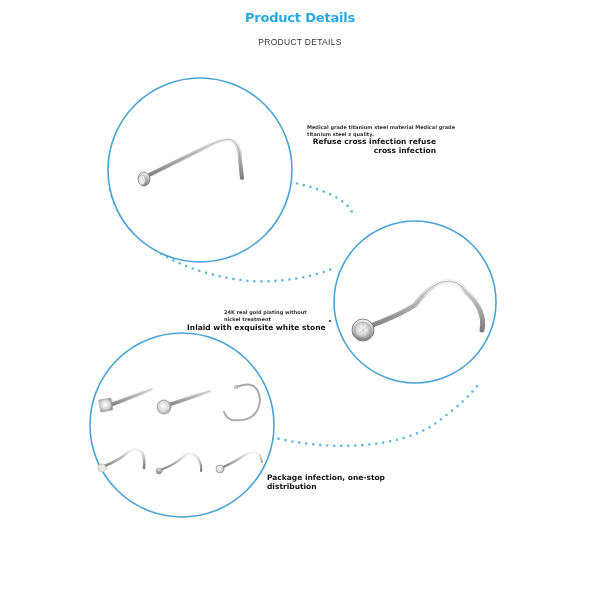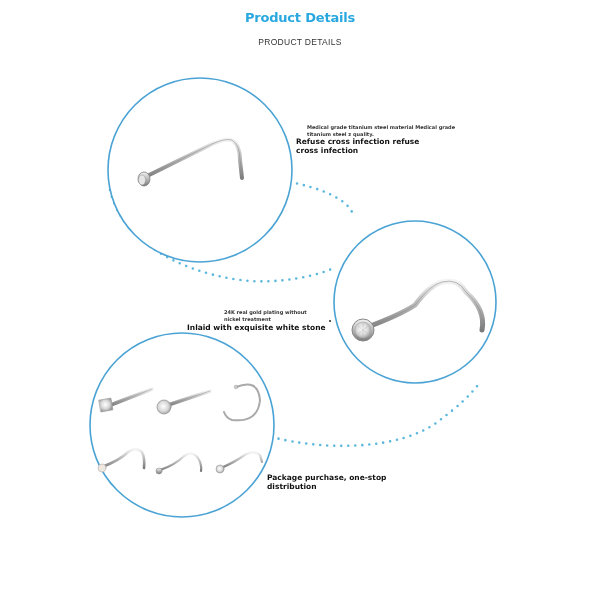--- a/index.html
+++ b/index.html
@@ -77,18 +77,18 @@
       <circle cx="159" cy="471" r="3" fill="url(#metal)" stroke="#888" stroke-width="0.6"></circle>
       <path d="M 221 468 Q 235 462 246 454 Q 255 450 260 455 L 262 462" stroke="url(#metal)" stroke-width="2.2"></path>
       <circle cx="220" cy="469" r="4" fill="url(#gem)" stroke="#999" stroke-width="0.6"></circle>
     </g>
   </g>
 
   <circle cx="330" cy="321" r="1" fill="#222"></circle>
 </svg>
 
 <div class="small" style="left:307px; top:124px; width:150px;">Medical grade titanium steel material Medical grade titanium steel z quality.</div>
-<div class="main" style="left:296px; top:137px; width:140px;">Refuse cross infection refuse cross infection</div>
+<div class="main" style="left:296px; top:137px; width:140px;text-align:right;">Refuse cross infection refuse cross infection</div>
 
 <div class="small" style="left:224px; top:309px; width:100px;">24K real gold plating without nickel treatment</div>
 <div class="main" style="left:187px; top:323px; width:160px;">Inlaid with exquisite white stone</div>
 
-<div class="main" style="left:267px; top:473px; width:120px;">Package purchase, one-stop distribution</div>
+<div class="main" style="left:267px; top:473px; width:120px;">Package infection, one-stop distribution</div>
 
 </body></html>

